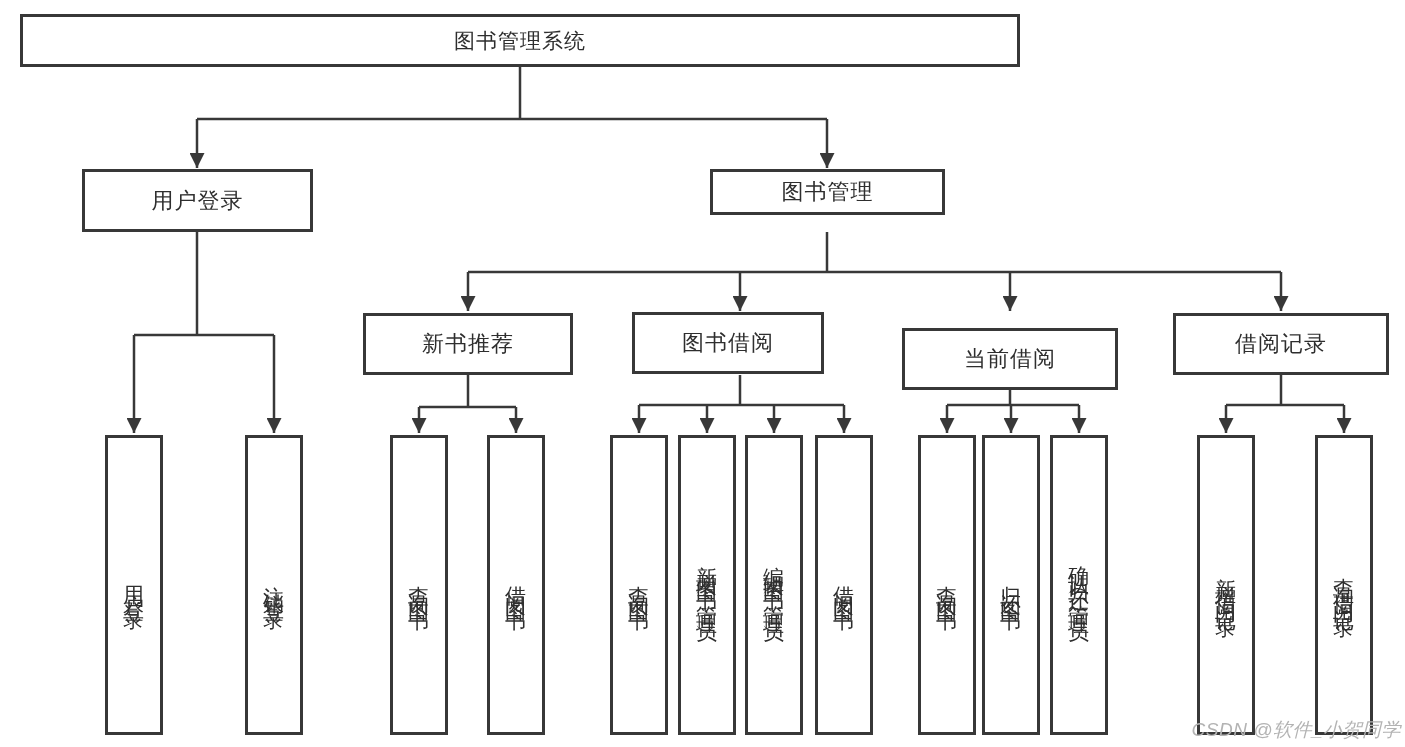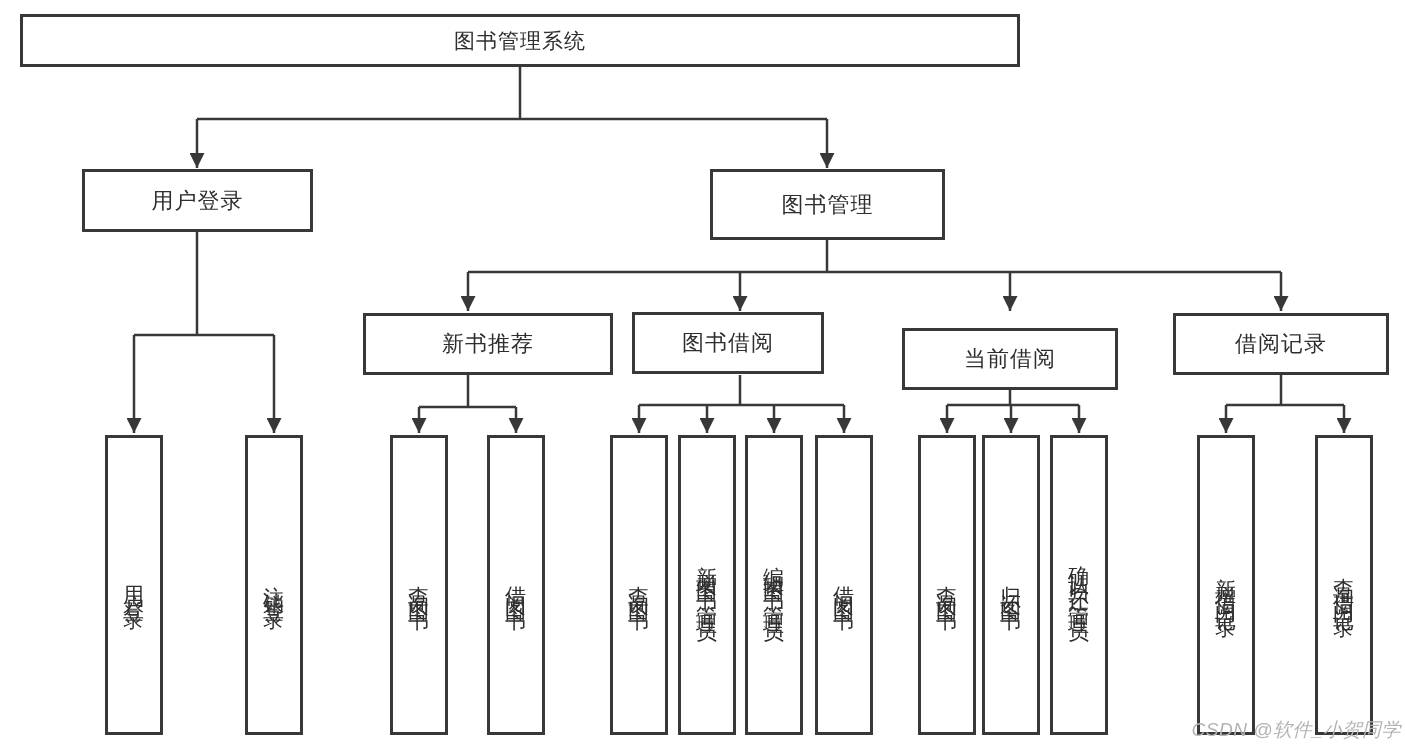--- a/index.html
+++ b/index.html
@@ -74,23 +74,23 @@
 
       <path d="M1281 375 V406 M1226 405 H1344"></path>
       <line x1="1226" y1="405" x2="1226" y2="433" marker-end="url(#arrow)"></line>
       <line x1="1344" y1="405" x2="1344" y2="433" marker-end="url(#arrow)"></line>
     </g>
   </svg>
 
   <div class="box hbox title" style="left:20px;top:14px;width:1000px;height:53px">图书管理系统</div>
 
   <div class="box hbox" style="left:82px;top:169px;width:231px;height:63px">用户登录</div>
-  <div class="box hbox" style="left:710px;top:169px;width:235px;height:71px">图书管理</div>
+  <div class="box hbox" style="left:710px;top:169px;width:235px;height:46px">图书管理</div>
 
-  <div class="box hbox" style="left:363px;top:313px;width:250px;height:62px">新书推荐</div>
+  <div class="box hbox" style="left:363px;top:313px;width:210px;height:62px">新书推荐</div>
   <div class="box hbox" style="left:632px;top:312px;width:192px;height:62px">图书借阅</div>
   <div class="box hbox" style="left:902px;top:328px;width:216px;height:62px">当前借阅</div>
   <div class="box hbox" style="left:1173px;top:313px;width:216px;height:62px">借阅记录</div>
 
   <div class="box vbox" style="left:105px;top:435px;width:58px;height:300px">用户登录</div>
   <div class="box vbox" style="left:245px;top:435px;width:58px;height:300px">注销登录</div>
 
   <div class="box vbox" style="left:390px;top:435px;width:58px;height:300px">查询图书</div>
   <div class="box vbox" style="left:487px;top:435px;width:58px;height:300px">借阅图书</div>
 

